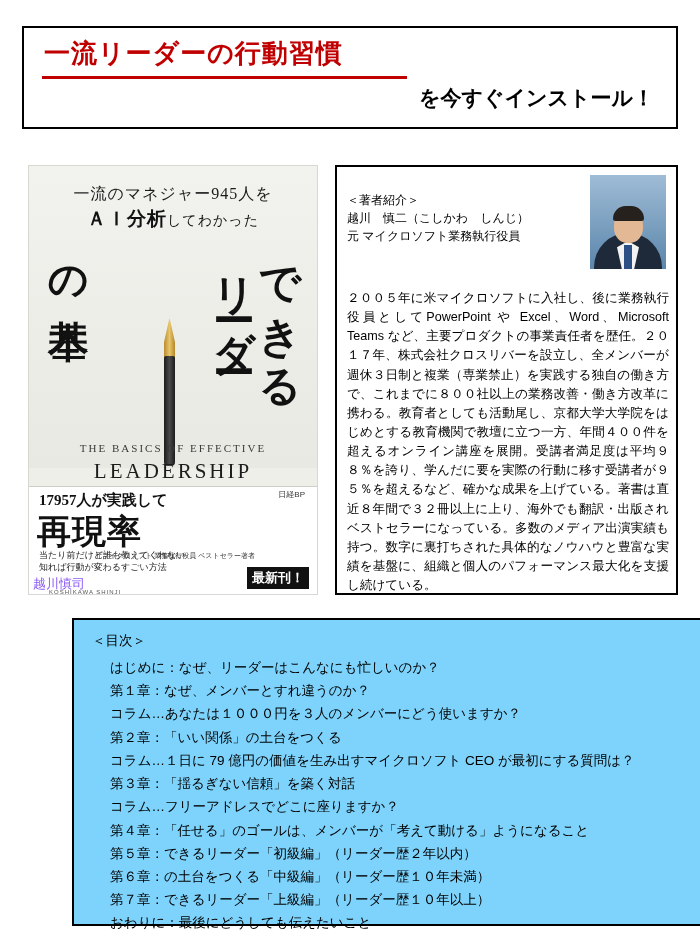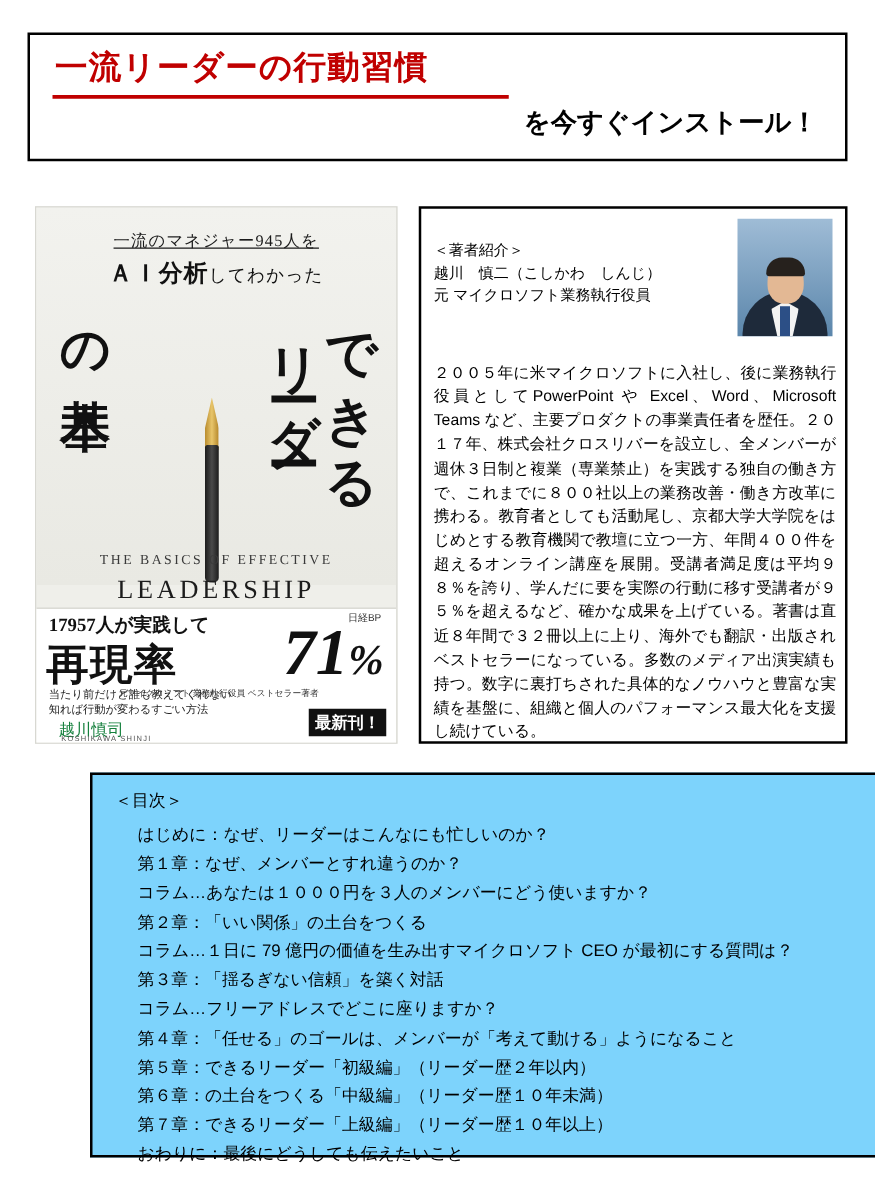--- a/index.html
+++ b/index.html
@@ -72,25 +72,24 @@
     left: 0; top: 0;
     width: 100%;
     height: 302px;
     background: linear-gradient(#f2f2ee, #e9e9e3);
   }
   .cover-line1 {
     position: absolute;
     top: 18px;
     width: 100%;
     text-align: center;
-    font-size: 13px;
+    font-size: 16px;
     letter-spacing: 1px;
     color: #1a1a1a;
     font-family: "Liberation Serif", serif;
-    text-decoration: underline;
   }
   .cover-line2 {
     position: absolute;
     top: 40px;
     width: 100%;
     text-align: center;
     font-size: 19px;
     letter-spacing: 1px;
     color: #111;
     font-family: Liberation Sans, sans-serif;
@@ -217,24 +216,24 @@
   }
   .band-small2 {
     position: absolute;
     left: 10px;
     top: 74px;
     font-size: 9px;
     color: #222;
   }
   .band-author {
     position: absolute;
-    left: 18px;
+    left: 4px;
     top: 88px;
     font-size: 13px;
-    color: #15803d;
+    color: #8b5cf6;
     font-family: Liberation Sans, sans-serif;
   }
   .band-author-en {
     position: absolute;
     left: 20px;
     top: 102px;
     font-size: 6px;
     color: #555;
     letter-spacing: 1px;
   }
@@ -385,21 +384,20 @@
       </div>
     </div>
     <div class="cover-en1">THE BASICS OF EFFECTIVE</div>
     <div class="cover-en2">LEADERSHIP</div>
   </div>
 
   <div class="cover-bottom">
     <div class="band-count">17957人が実践して</div>
     <div class="band-big">再現率</div>
     <div class="band-label">日経BP</div>
-    <div class="band-num"><span>71</span><span class="pct">%</span></div>
     <div class="band-small1">当たり前だけど誰も教えてくれない</div>
     <div class="band-small2">知れば行動が変わるすごい方法</div>
     <div class="band-author">越川慎司</div>
     <div class="band-author-en">KOSHIKAWA SHINJI</div>
     <div class="band-credit">元マイクロソフト 業務執行役員
 ベストセラー著者</div>
     <div class="band-new">最新刊！</div>
   </div>
 </div>
 

